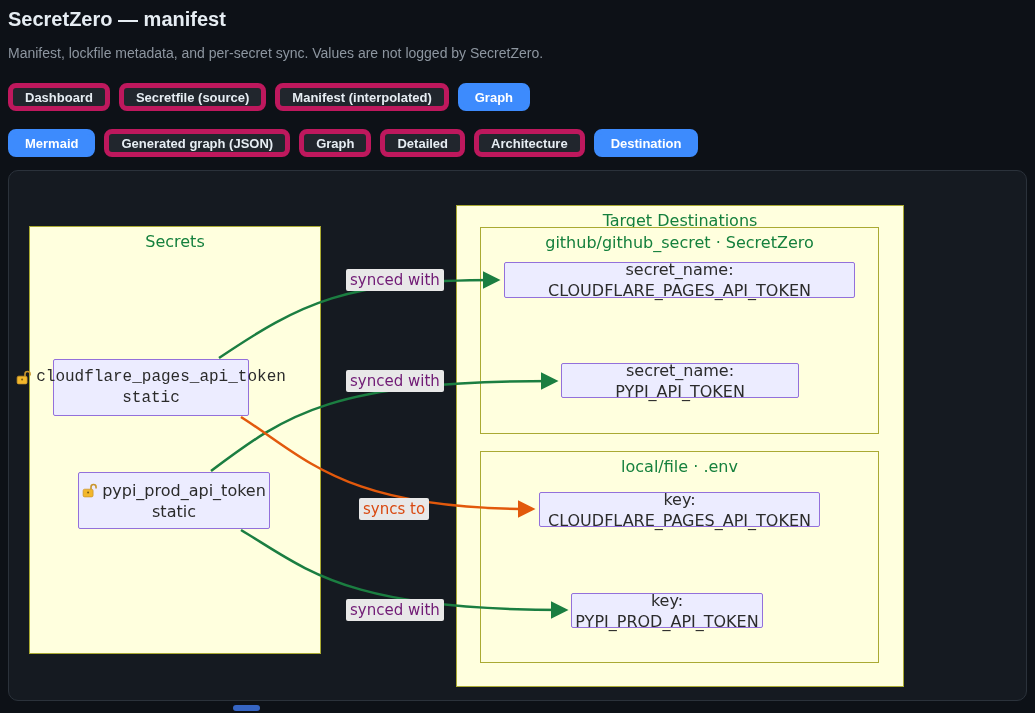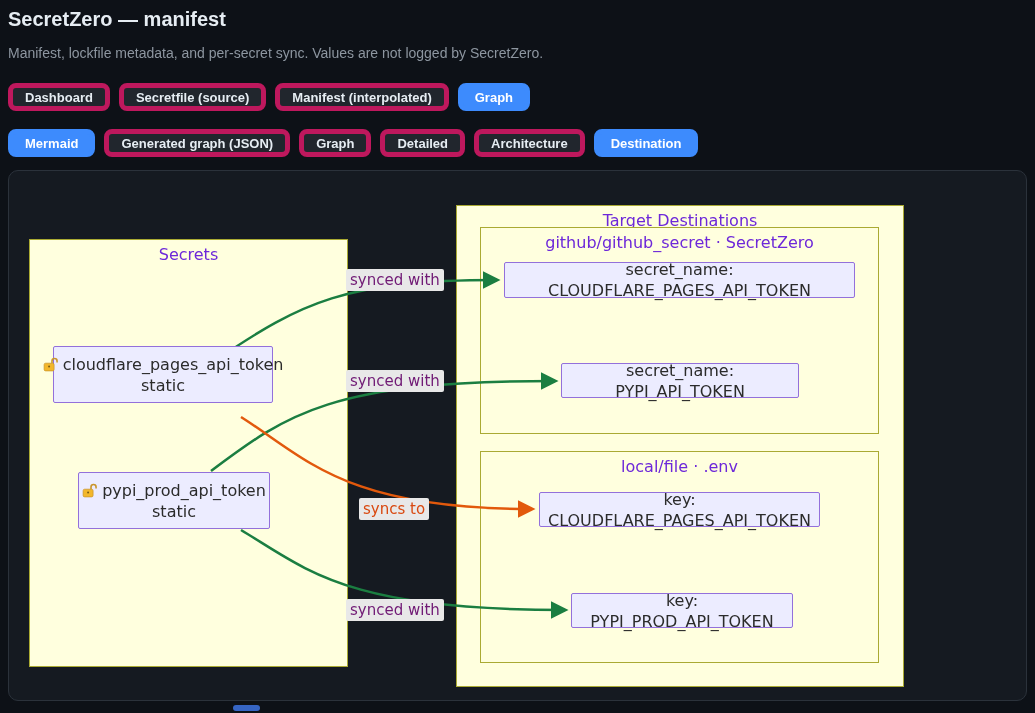--- a/index.html
+++ b/index.html
@@ -27,43 +27,43 @@
   .diagram-panel {
     position:relative; margin-top:13px; height:531px;
     background:#151a21; border:1px solid #2b323b; border-radius:10px;
     overflow:hidden;
   }
 
   
   .group { position:absolute; background:#ffffde; border:1px solid #aaaa33; z-index:1; }
   .group-title {
     position:absolute; top:5px; left:0; right:0; text-align:center;
-    font-size:16px; color:#6d28d9; font-family:"DejaVu Sans", sans-serif;
+    font-size:16px; color:#15803d; font-family:"DejaVu Sans", sans-serif;
   }
-  .group-secrets { left:20px; top:68px; width:319px; height:428px; }
+  .group-secrets { left:20px; top:55px; width:292px; height:428px; }
   .group-targets { left:447px; top:34px; width:448px; height:482px; }
   .group-inner { z-index:2; }
   .group-github { left:471px; top:56px; width:399px; height:207px; }
   .group-local  { left:471px; top:280px; width:399px; height:212px; }
 
   
   .node {
     position:absolute; z-index:6;
     background:#ececff; border:1px solid #9370db; border-radius:2px;
     display:flex; flex-direction:column; align-items:center; justify-content:center;
     font-size:16px; line-height:21px; color:#2b2b2b; text-align:center;
     font-family:"DejaVu Sans", sans-serif;
   }
   .node .line1 { display:flex; align-items:center; gap:5px; }
-  .node-cloudflare { left:44px;  top:175px; width:220px; height:57px; }
+  .node-cloudflare { left:44px;  top:188px; width:196px; height:57px;font-family:Liberation Mono, monospace; }
   .node-pypi       { left:69px;  top:301px; width:192px; height:57px; }
   .node-gh-cf      { left:495px; top:91px;  width:351px; height:36px; }
   .node-gh-pypi    { left:552px; top:192px; width:238px; height:35px; }
   .node-local-cf   { left:530px; top:321px; width:281px; height:35px; }
-  .node-local-pypi { left:562px; top:422px; width:222px; height:35px; }
+  .node-local-pypi { left:562px; top:422px; width:192px; height:35px; }
 
   .lock-icon { width:15px; height:15px; display:inline-block; flex:0 0 auto; }
 
   
   .edges-svg { position:absolute; left:0; top:0; width:100%; height:100%; z-index:4; pointer-events:none; }
   .edge-label {
     position:absolute; z-index:7; background:#e8e8e8; padding:1px 4px;
     font-size:15px; line-height:20px; border-radius:2px;
     font-family:"DejaVu Sans", sans-serif;
   }

